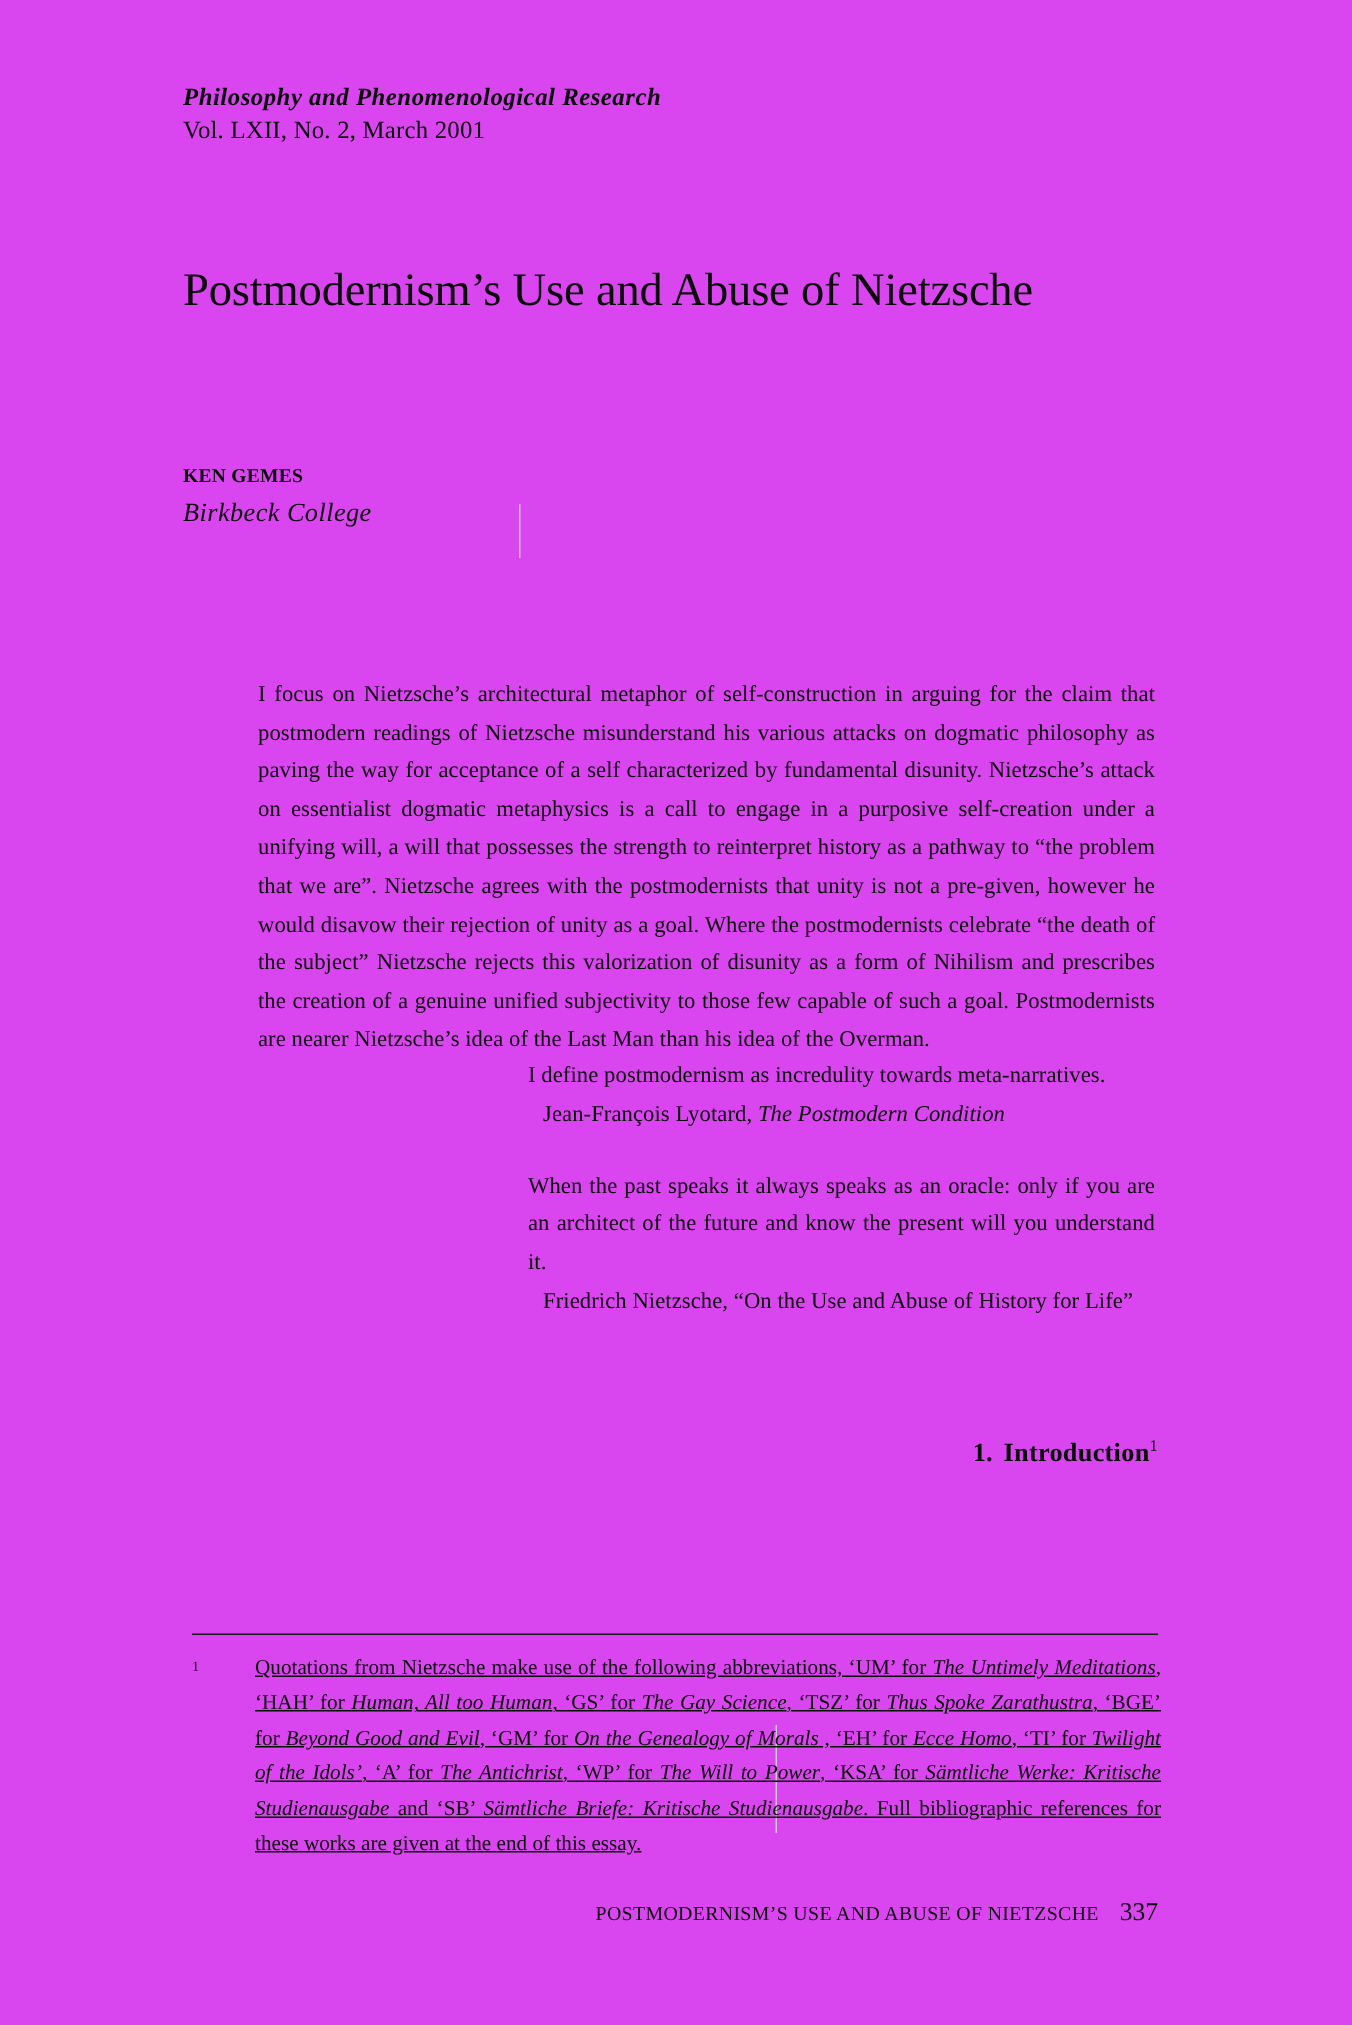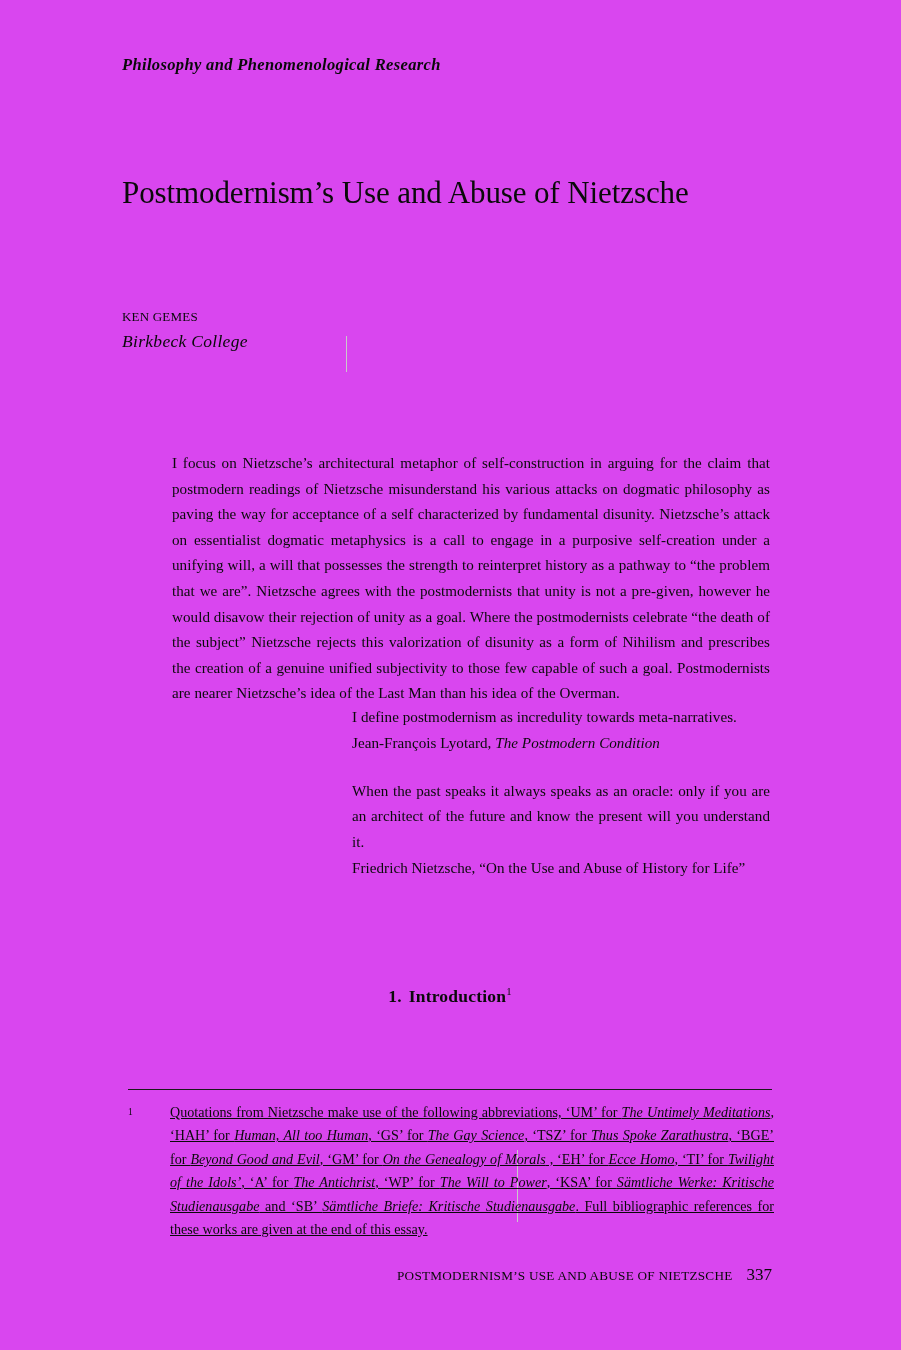--- a/index.html
+++ b/index.html
@@ -55,21 +55,21 @@
 
   
   .byline {
     position: absolute;
     left: 122px;
     top: 307px;
     width: 480px;
   }
   .author-name {
     font-size: 13px;
-    font-weight: normal;
+    font-weight: bold;
     letter-spacing: 0.2px;
     line-height: 1.5;
   }
   .affiliation {
     font-size: 17.5px;
     font-style: italic;
     font-weight: normal;
     letter-spacing: 0.3px;
     line-height: 1.45;
     margin-top: 2px;
@@ -103,30 +103,30 @@
     position: absolute;
     left: 352px;
     top: 705px;
     width: 418px;
     font-size: 15.1px;
     line-height: 25.8px;
     text-align: justify;
     letter-spacing: 0.05px;
   }
   .epigraph + .epigraph { margin-top: 22px; }
-  .epigraph .attrib { display: block; }
+  .epigraph .attrib { display: block; margin-left: 10px; }
   .epigraph .work { font-style: italic; }
 
   
   .section-heading {
     position: absolute;
     left: 128px;
-    top: 986px;
+    top: 958px;
     width: 644px;
-    text-align: center;
+    text-align: right;
     font-size: 17.5px;
     font-weight: bold;
     letter-spacing: 0.2px;
     margin: 0;
   }
   .section-heading .num { margin-right: 7px; }
   sup.fn-ref {
     font-size: 0.62em;
     vertical-align: super;
     line-height: 0;
@@ -194,20 +194,21 @@
     letter-spacing: 0;
   }
 </style>
 </head>
 <body>
 
 <div id="page">
 
   <div class="journal-header">
     <div class="journal-title">Philosophy and Phenomenological Research</div>
+    <div class="journal-issue">Vol. LXII, No. 2, March 2001</div>
   </div>
 
   <h1 class="article-title">Postmodernism’s Use and Abuse of Nietzsche</h1>
 
   <div class="byline">
     <div class="author-name">KEN GEMES</div>
     <div class="affiliation">Birkbeck College</div>
   </div>
 
   <div class="scan-line a"></div>

